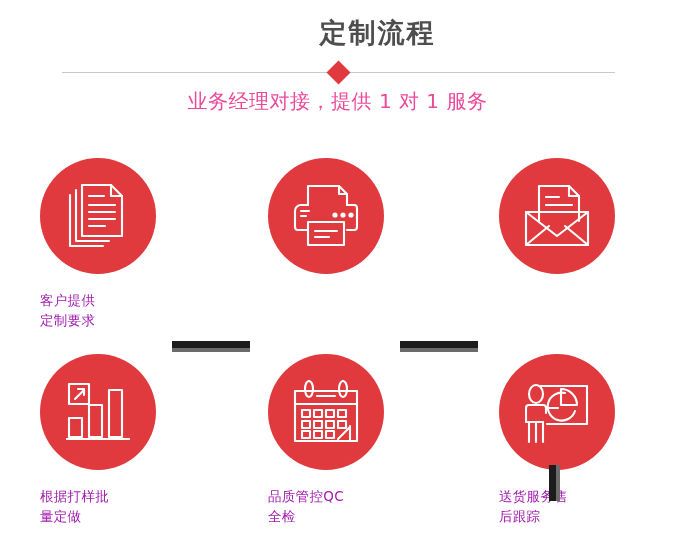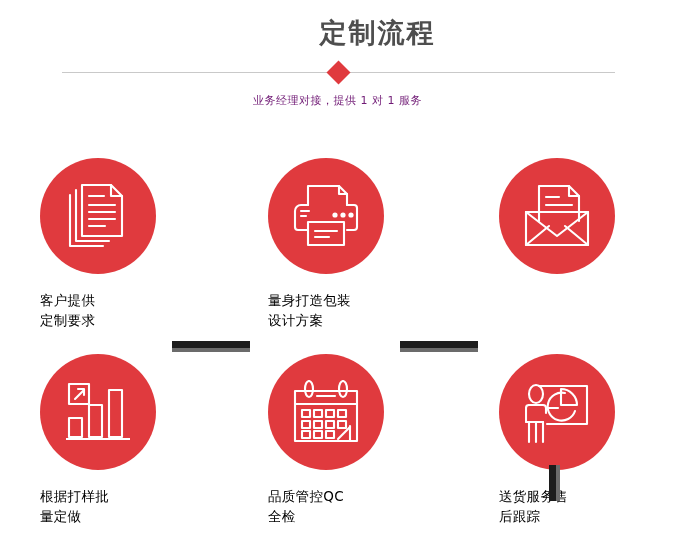--- a/index.html
+++ b/index.html
@@ -61,22 +61,22 @@
     margin-top: -8.5px;
     background: #e03a3e;
     transform: rotate(45deg);
   }
   .subtitle {
     position: absolute;
     left: 0;
     top: 90px;
     width: 675px;
     text-align: center;
-    font-size: 11px;
-    color: #701a75;
+    font-size: 20px;
+    color: #ec4899;
     letter-spacing: 0.5px;
     line-height: 22px;
   }
 
   
   .flow {
     position: absolute;
     left: 0;
     top: 130px;
     width: 675px;
@@ -106,21 +106,21 @@
   }
   .circle svg {
     display: block;
   }
 
   .step-label {
     margin-top: 16px;
     margin-left: 22px;
     font-size: 13.5px;
     line-height: 20px;
-    color: #000000;
+    color: #a21caf;
     letter-spacing: 0.3px;
     white-space: pre-line;
     text-align: left;
   }
 
   
   .conn-h {
     position: absolute;
     width: 78px;
     height: 11px;
@@ -216,22 +216,20 @@
           <line x1="8" y1="32" x2="13" y2="32"></line>
           <circle cx="42" cy="31" r="2.6" fill="#ffffff" stroke="none"></circle>
           <circle cx="50" cy="31" r="2.6" fill="#ffffff" stroke="none"></circle>
           <circle cx="58" cy="31" r="2.6" fill="#ffffff" stroke="none"></circle>
           <path d="M15 38 L51 38 L51 61 L15 61 Z"></path>
           <line x1="22" y1="47" x2="44" y2="47"></line>
           <line x1="22" y1="53" x2="36" y2="53"></line>
         </svg>
       </span>
     </div>
-    <div class="step-label">量身打造包装
-设计方案</div>
   </div>
 
   <div class="step step-r1 step-c3">
     <div class="circle">
       <span>
         <svg width="66" height="64" viewBox="0 0 66 64" fill="none" stroke="#ffffff" stroke-width="2.1" stroke-linejoin="round" stroke-linecap="round">
           <path d="M15 37 L15 2 L45 2 L55 12 L55 37"></path>
           <path d="M45 2 L45 12 L55 12"></path>
           <line x1="22" y1="13" x2="35" y2="13"></line>
           <line x1="22" y1="21" x2="48" y2="21"></line>

